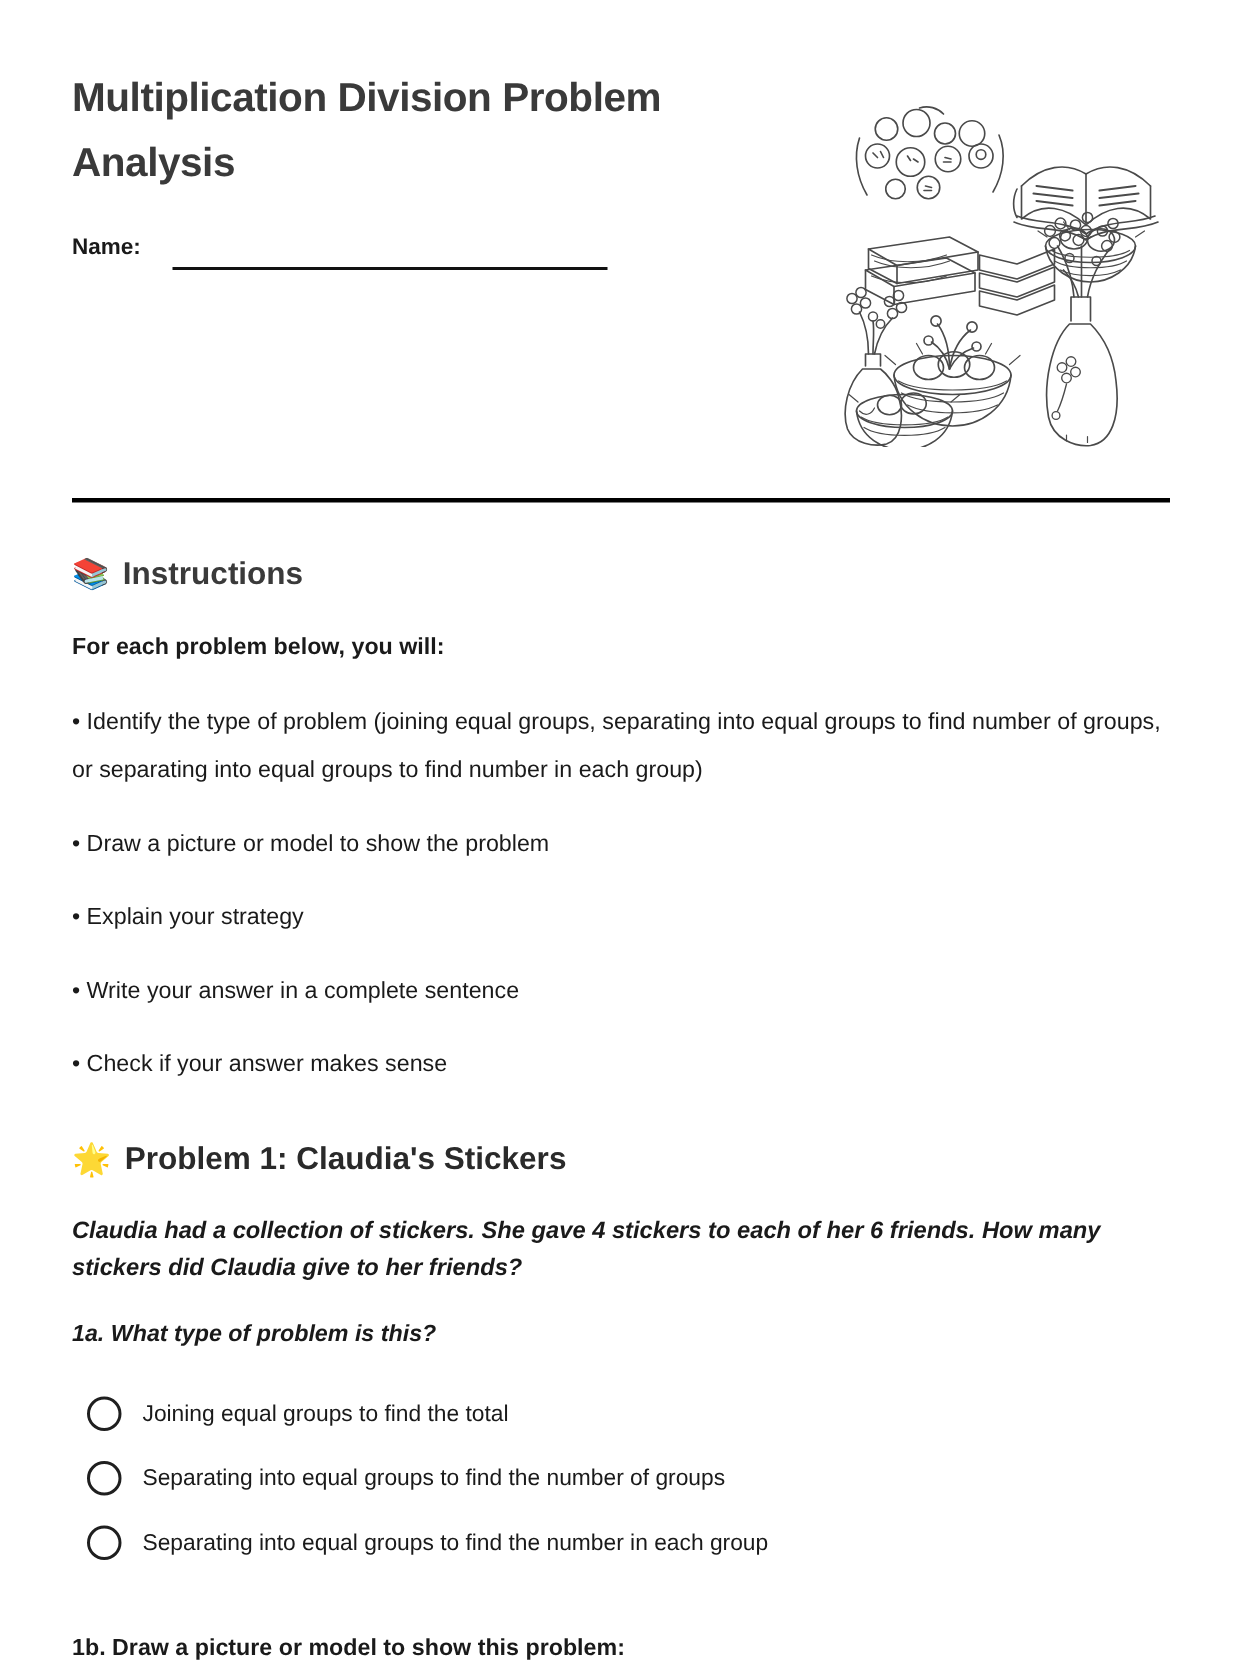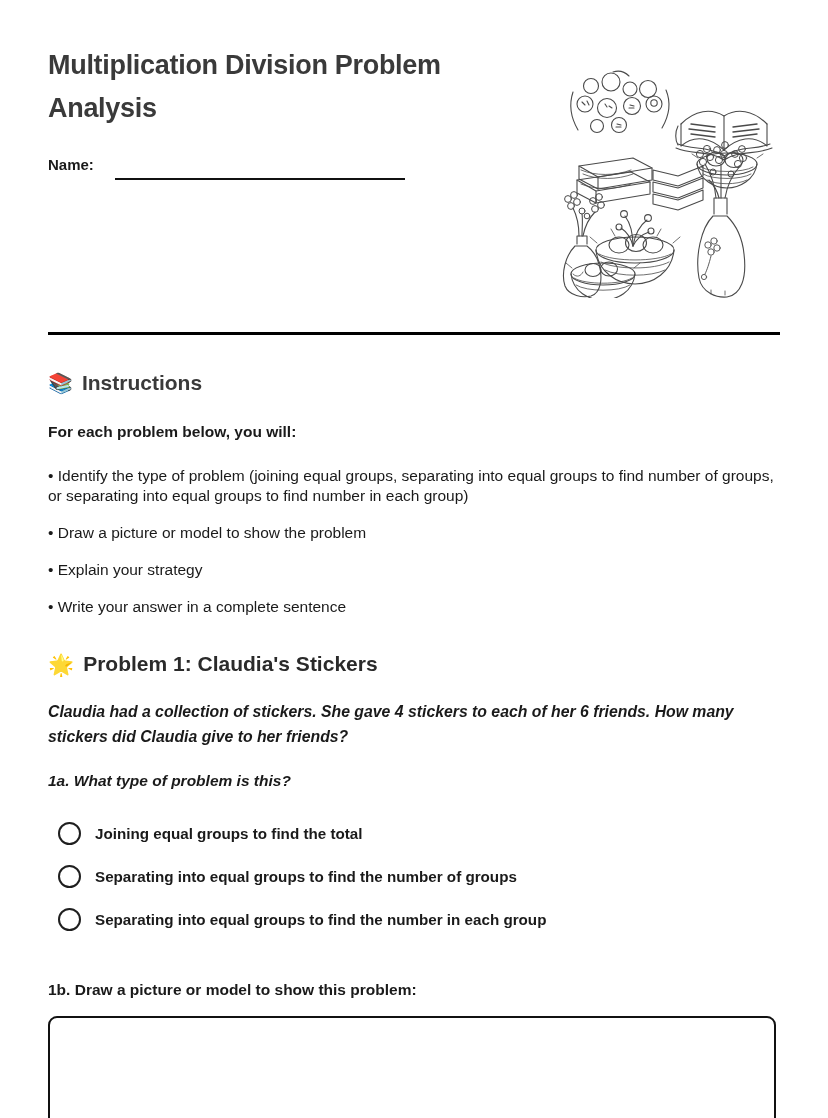--- a/index.html
+++ b/index.html
@@ -120,21 +120,21 @@
     margin-bottom: 24px;
     line-height: 20px;
   }
   .bullets {
     margin: 0;
     padding: 0;
     list-style: none;
   }
   .bullets li {
     font-size: 15.5px;
-    line-height: 20px;
+    line-height: 32px;
     color: #1a1a1a;
     margin-bottom: 17px;
   }
 
   
   .problem-heading {
     display: flex;
     align-items: center;
     gap: 9px;
     font-size: 21px;
@@ -160,21 +160,20 @@
     font-size: 15.5px;
     font-weight: bold;
     color: #1a1a1a;
     margin-bottom: 32px;
     font-style: italic;
   }
   .options {
     margin: 0 0 0 0;
     padding: 0;
     list-style: none;
-    font-weight: bold;
   }
   .option {
     display: flex;
     align-items: center;
     gap: 14px;
     margin-bottom: 20px;
     padding-left: 10px;
   }
   .radio {
     flex: 0 0 auto;
@@ -392,20 +391,21 @@
       <span>Instructions</span>
     </div>
 
     <div class="intro-line">For each problem below, you will:</div>
 
     <ul class="bullets">
       <li>• Identify the type of problem (joining equal groups, separating into equal groups to find number of groups, or separating into equal groups to find number in each group)</li>
       <li>• Draw a picture or model to show the problem</li>
       <li>• Explain your strategy</li>
       <li>• Write your answer in a complete sentence</li>
+      <li>• Check if your answer makes sense</li>
     </ul>
 
     <div class="problem-heading">
       <span class="emoji">🌟</span>
       <span>Problem 1: Claudia's Stickers</span>
     </div>
 
     <div class="problem-text">Claudia had a collection of stickers. She gave 4 stickers to each of her 6 friends. How many stickers did Claudia give to her friends?</div>
 
     <div class="question-label">1a. What type of problem is this?</div>

